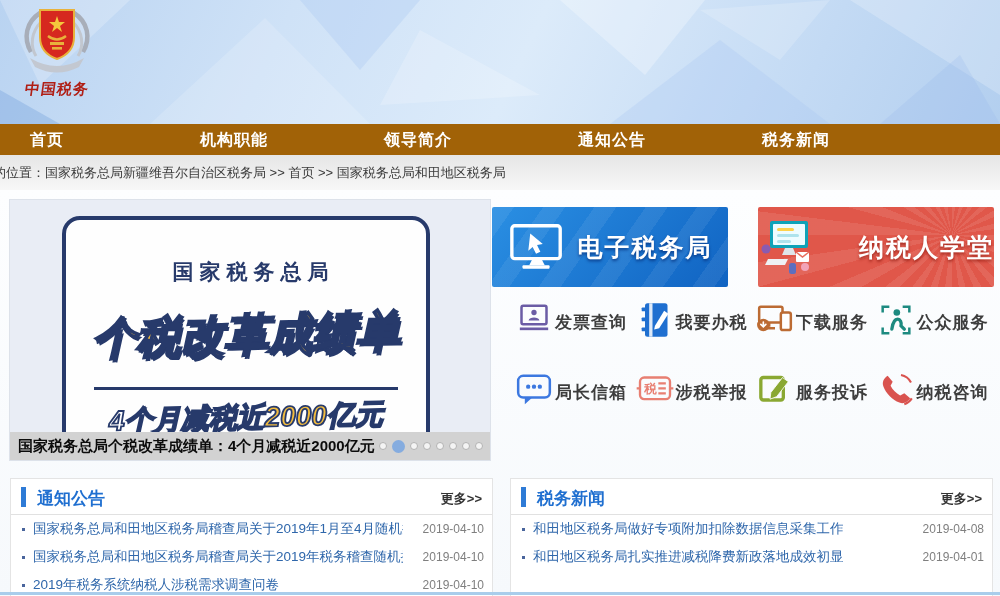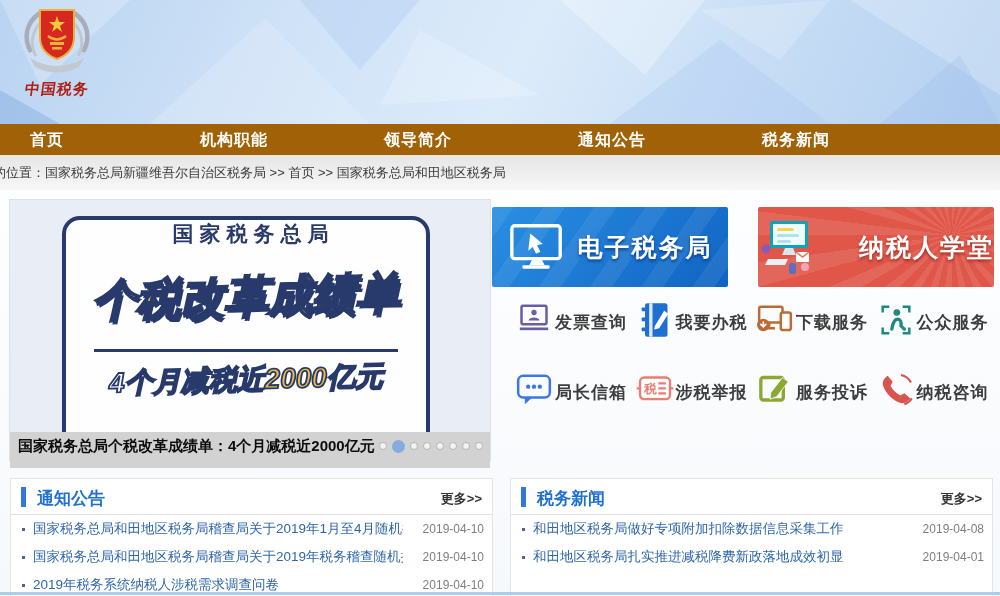--- a/index.html
+++ b/index.html
@@ -27,29 +27,29 @@
   .breadcrumb-text { position:absolute; left:-7px; top:9px; font-size:13px; color:#3a3a3a; white-space:nowrap; }
 
   .main-bg { position:absolute; left:0; top:190px; width:1000px; height:406px;
              background:linear-gradient(#fdfeff,#f6f9fc); }
 
   
   .carousel { position:absolute; left:10px; top:200px; width:480px; height:260px; box-shadow:0 0 0 1px #dde2ea; }
   .poster { position:relative; width:480px; height:232px; background:#e9edf5; overflow:hidden; }
   .poster-card { position:absolute; left:52px; top:16px; width:368px; height:280px; background:#fefefe;
                  border:4px solid #273a6b; border-radius:18px; text-align:center; }
-  .poster-org { font-size:21px; font-weight:bold; color:#273a6b; letter-spacing:6px;padding-left:15px; }
+  .poster-org { margin-top:38px; font-size:21px; font-weight:bold; color:#273a6b; letter-spacing:6px;padding-left:15px; }
   .poster-headline { margin-top:20px; font-size:44px; font-weight:bold; font-style:italic; color:#f3bc3e;
                      -webkit-text-stroke:2.2px #273a6b; text-shadow:2px 3px 0 #273a6b;
                      transform:rotate(-1.5deg); white-space:nowrap; }
   .poster-line { width:304px; height:3px; background:#273a6b; margin:22px auto 0; }
   .poster-sub { margin-top:9px; font-size:28px; font-weight:bold; font-style:italic;
                 -webkit-text-stroke:1.8px #273a6b; transform:rotate(-1.5deg); white-space:nowrap; }
   .poster-sub .w { color:#fff; } .poster-sub .y { color:#f3bc3e; }
-  .caption-bar { position:absolute; left:0; top:232px; width:480px; height:36px; background:#d2d2d2; }
+  .caption-bar { position:absolute; left:0; top:232px; width:480px; height:28px; background:#d2d2d2; }
   .caption-text { line-height:28px; padding-left:8px; font-size:15px; font-weight:bold; color:#0c0c0c;
                   white-space:nowrap; }
   .dots { position:absolute; right:7px; top:0; height:28px; display:flex; align-items:center; gap:5px; }
   .dot { width:8px; height:8px; border-radius:50%; background:#f4f4f4; border:1px solid #b3b3b3; cursor:pointer; }
   .dot.active { width:13px; height:13px; background:#85acdf; border:none; }
 
   
   .banner { position:absolute; top:207px; height:80px; width:236px; display:flex; align-items:center;
             justify-content:center; gap:12px; cursor:pointer; overflow:hidden; border-radius:2px; }
   #banner-etax { left:492px; background:linear-gradient(135deg,#2a8fe3,#1063c2); }

